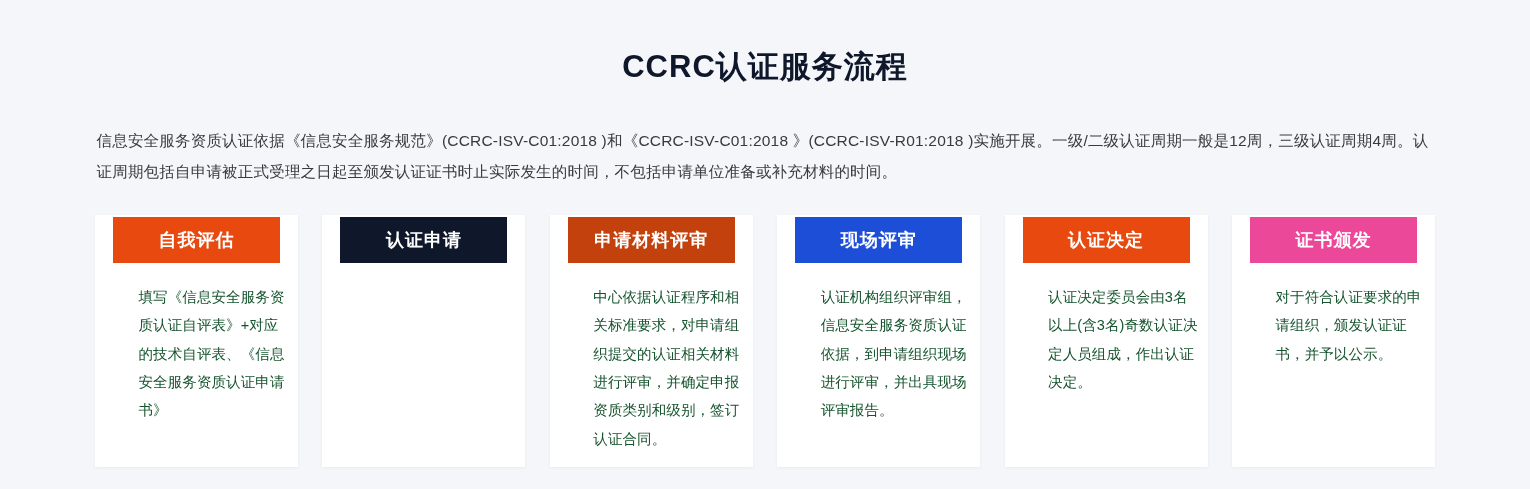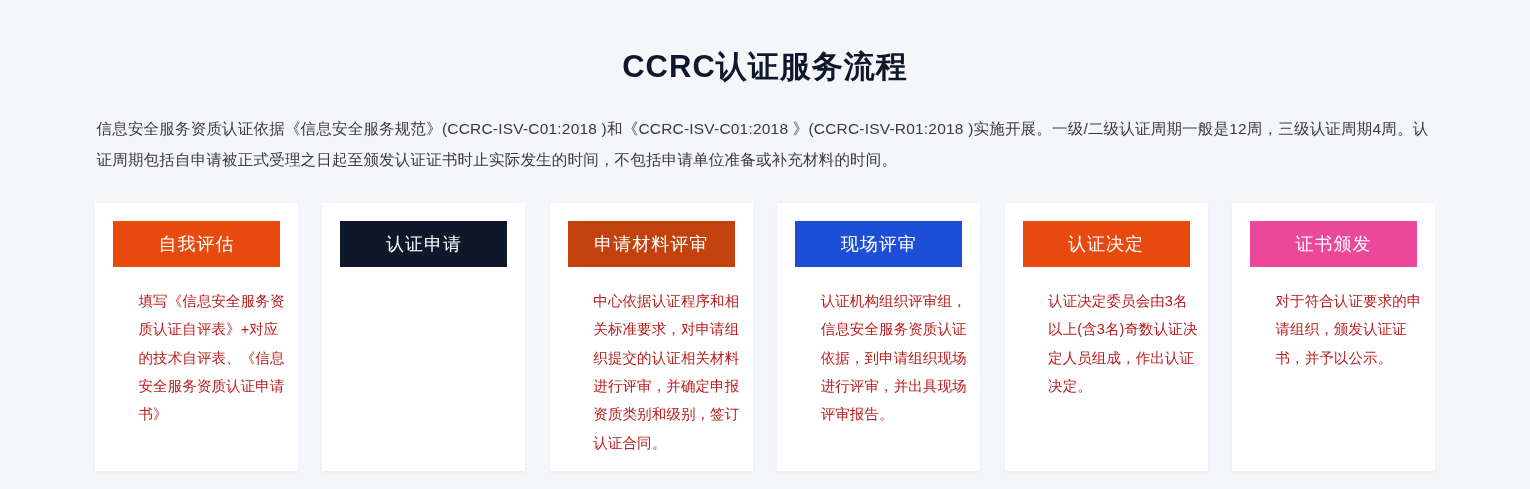--- a/index.html
+++ b/index.html
@@ -23,21 +23,21 @@
     text-align: center;
     font-size: 31px;
     font-weight: bold;
     color: #0f172a;
     letter-spacing: 1px;
     padding-top: 48px;
     line-height: 1.2;
   }
   .intro {
     width: 1337px;
-    margin: 28px auto 0 auto;
+    margin: 40px auto 0 auto;
     font-size: 15.5px;
     color: #3a3a3c;
     line-height: 2.0;
     text-align: left;
     letter-spacing: 0.2px;
   }
   .cards {
     display: flex;
     justify-content: space-between;
     width: 1340px;
@@ -50,34 +50,35 @@
     display: flex;
     flex-direction: column;
     align-items: center;
     padding-bottom: 14px;
     min-height: 232px;
     box-sizing: border-box;
   }
   .card-header {
     width: 167px;
     height: 46px;
-    margin-top: 18px;
+    margin-top: 2px;
     display: flex;
     align-items: center;
     justify-content: center;
     color: #ffffff;
     font-size: 18px;
     letter-spacing: 1px;
+    font-weight: bold;
   }
   .card-body {
     width: 152px;
     margin-top: 20px;
     font-size: 14.5px;
     line-height: 1.95;
-    color: #b91c1c;
+    color: #14532d;
     text-align: left;
     letter-spacing: 0.1px;
     margin-left: 36px;
   }
 </style>
 </head>
 <body>
 
 <div class="page">
 

